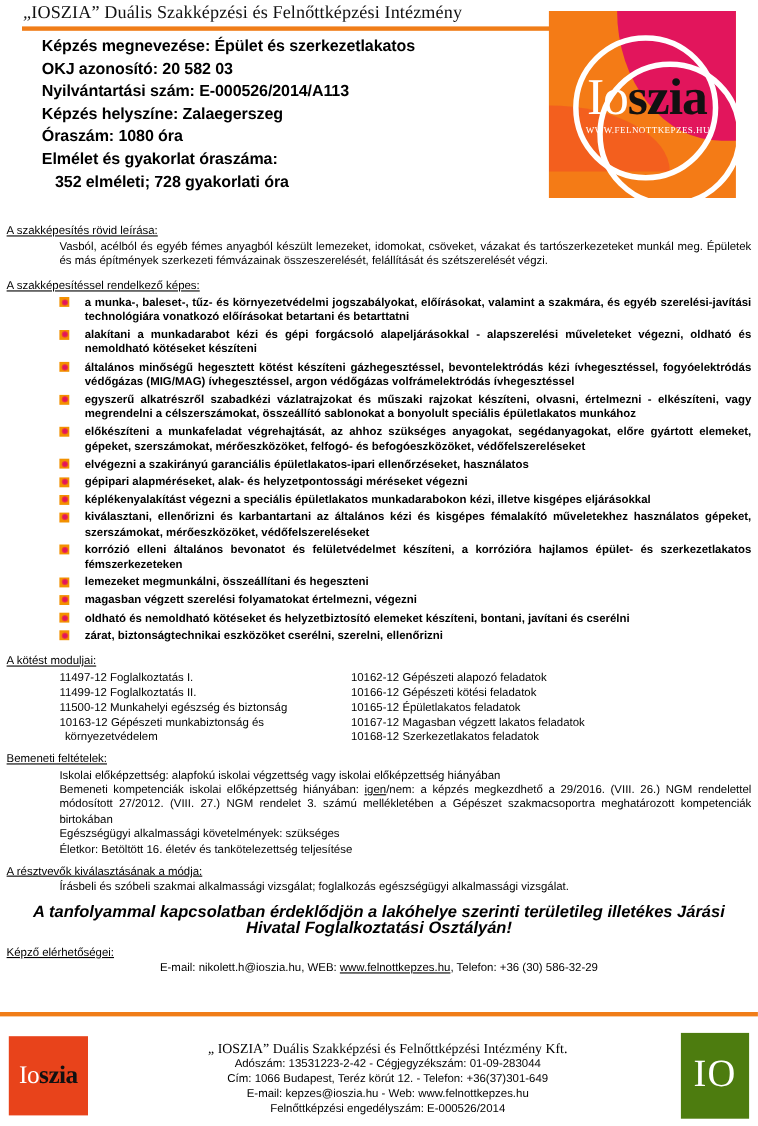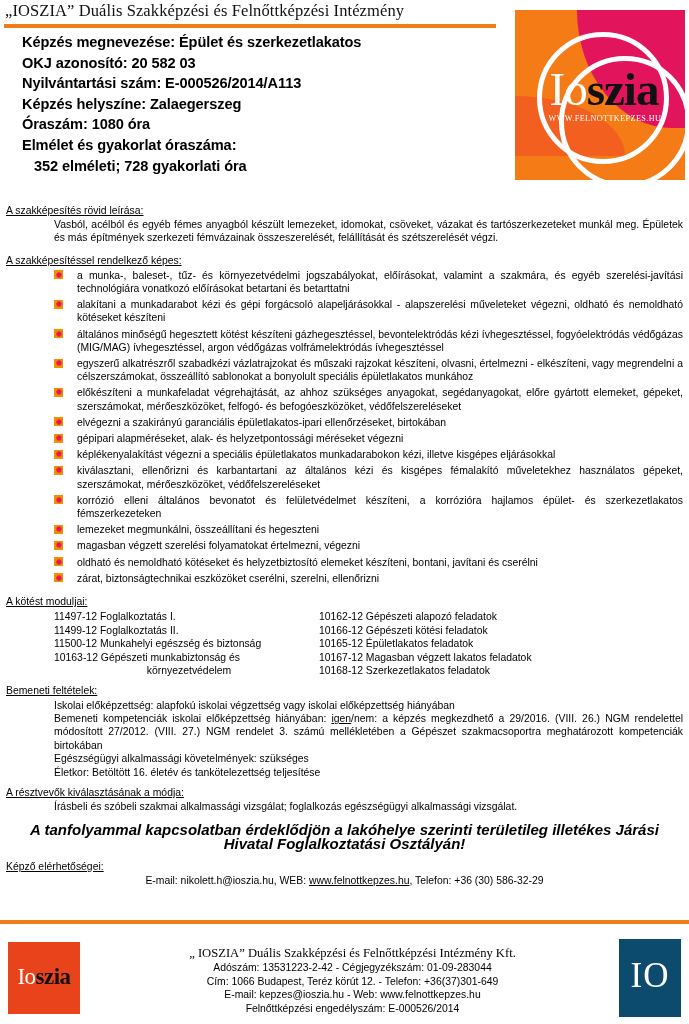--- a/index.html
+++ b/index.html
@@ -14,21 +14,21 @@
     position: relative;
     font-family: "Liberation Sans", sans-serif;
     color: #000000;
     overflow: hidden;
   }
   .page {
     position: relative;
     width: 689px;
     height: 1024px;
     box-sizing: border-box;
-    padding: 0 4px;
+    padding: 0 20px;
   }
 
   
   .header {
     position: relative;
     height: 190px;
   }
   .header-title {
     font-family: "Liberation Serif", serif;
     font-size: 16.5px;
@@ -146,20 +146,21 @@
   ul.bullets {
     list-style: none;
     margin: 2px 0 0 0;
     padding: 0;
   }
   ul.bullets li {
     position: relative;
     margin: 0 0 3px 48px;
     padding-left: 23px;
     text-align: justify;
+    font-weight: bold;
   }
   .bullet-icon {
     position: absolute;
     left: 0;
     top: 1.5px;
     width: 9px;
     height: 9px;
     background: #F29100;
     display: block;
   }
@@ -180,21 +181,21 @@
     position: relative;
     margin-top: 2px;
   }
   .modules .col {
     display: inline-block;
     vertical-align: top;
   }
   .modules .col-left { width: 265px; }
   .modules .col-right { width: 330px; }
   .modules .line { white-space: nowrap; line-height: 13.4px; }
-  .modules .sub { padding-left: 5px; text-align: center; }
+  .modules .sub { padding-left: 5px; }
 
   
   .ind {
     margin-left: 48px;
     line-height: 13.4px;
   }
   .ind-just {
     margin-left: 48px;
     text-align: justify;
     line-height: 13.4px;
@@ -251,21 +252,21 @@
     color: #111;
     letter-spacing: -0.5px;
   }
   .footer-logo-left .fl-word .w { color: #ffffff; font-weight: normal; }
   .footer-logo-right {
     position: absolute;
     right: 8px;
     top: 4px;
     width: 62px;
     height: 78px;
-    background: #0c4a6e;
+    background: #4d7c0f;
   }
   .footer-logo-right .fr-word {
     position: absolute;
     left: 0;
     top: 50%;
     transform: translateY(-54%);
     width: 62px;
     text-align: center;
     font-family: "Liberation Serif", serif;
     font-size: 35px;
@@ -323,21 +324,21 @@
 
     <div class="gap"></div>
 
     <div class="sec-head">A szakképesítéssel rendelkező képes:</div>
     <ul class="bullets">
       <li><span class="bullet-icon"></span><span>a munka-, baleset-, tűz- és környezetvédelmi jogszabályokat, előírásokat, valamint a szakmára, és egyéb szerelési-javítási technológiára vonatkozó előírásokat betartani és betarttatni</span></li>
       <li><span class="bullet-icon"></span><span>alakítani a munkadarabot kézi és gépi forgácsoló alapeljárásokkal - alapszerelési műveleteket végezni, oldható és nemoldható kötéseket készíteni</span></li>
       <li><span class="bullet-icon"></span><span>általános minőségű hegesztett kötést készíteni gázhegesztéssel, bevontelektródás kézi ívhegesztéssel, fogyóelektródás védőgázas (MIG/MAG) ívhegesztéssel, argon védőgázas volfrámelektródás ívhegesztéssel</span></li>
       <li><span class="bullet-icon"></span><span>egyszerű alkatrészről szabadkézi vázlatrajzokat és műszaki rajzokat készíteni, olvasni, értelmezni - elkészíteni, vagy megrendelni a célszerszámokat, összeállító sablonokat a bonyolult speciális épületlakatos munkához</span></li>
       <li><span class="bullet-icon"></span><span>előkészíteni a munkafeladat végrehajtását, az ahhoz szükséges anyagokat, segédanyagokat, előre gyártott elemeket, gépeket, szerszámokat, mérőeszközöket, felfogó- és befogóeszközöket, védőfelszereléseket</span></li>
-      <li><span class="bullet-icon"></span><span>elvégezni a szakirányú garanciális épületlakatos-ipari ellenőrzéseket, birtokában</span></li>
+      <li><span class="bullet-icon"></span><span>elvégezni a szakirányú garanciális épületlakatos-ipari ellenőrzéseket, használatos</span></li>
       <li><span class="bullet-icon"></span><span>gépipari alapméréseket, alak- és helyzetpontossági méréseket végezni</span></li>
       <li><span class="bullet-icon"></span><span>képlékenyalakítást végezni a speciális épületlakatos munkadarabokon kézi, illetve kisgépes eljárásokkal</span></li>
       <li><span class="bullet-icon"></span><span>kiválasztani, ellenőrizni és karbantartani az általános kézi és kisgépes fémalakító műveletekhez használatos gépeket, szerszámokat, mérőeszközöket, védőfelszereléseket</span></li>
       <li><span class="bullet-icon"></span><span>korrózió elleni általános bevonatot és felületvédelmet készíteni, a korrózióra hajlamos épület- és szerkezetlakatos fémszerkezeteken</span></li>
       <li><span class="bullet-icon"></span><span>lemezeket megmunkálni, összeállítani és hegeszteni</span></li>
       <li><span class="bullet-icon"></span><span>magasban végzett szerelési folyamatokat értelmezni, végezni</span></li>
       <li><span class="bullet-icon"></span><span>oldható és nemoldható kötéseket és helyzetbiztosító elemeket készíteni, bontani, javítani és cserélni</span></li>
       <li><span class="bullet-icon"></span><span>zárat, biztonságtechnikai eszközöket cserélni, szerelni, ellenőrizni</span></li>
     </ul>
 

